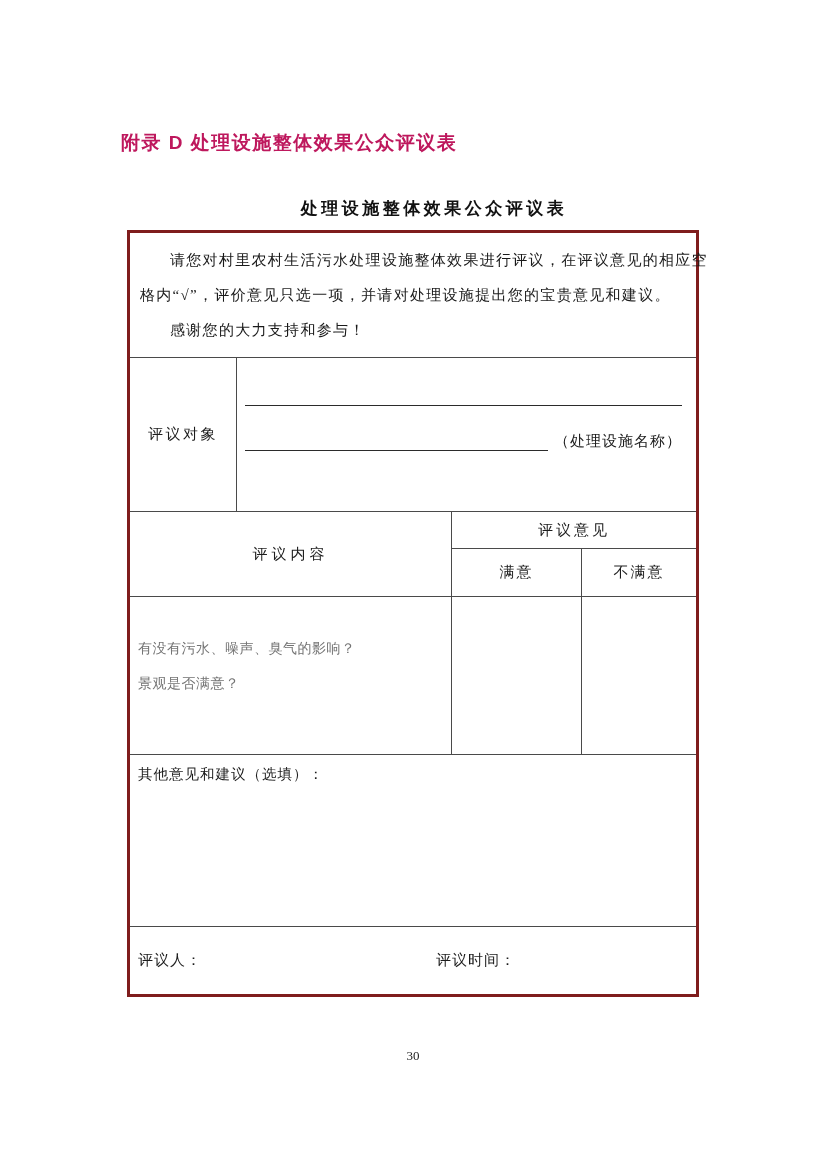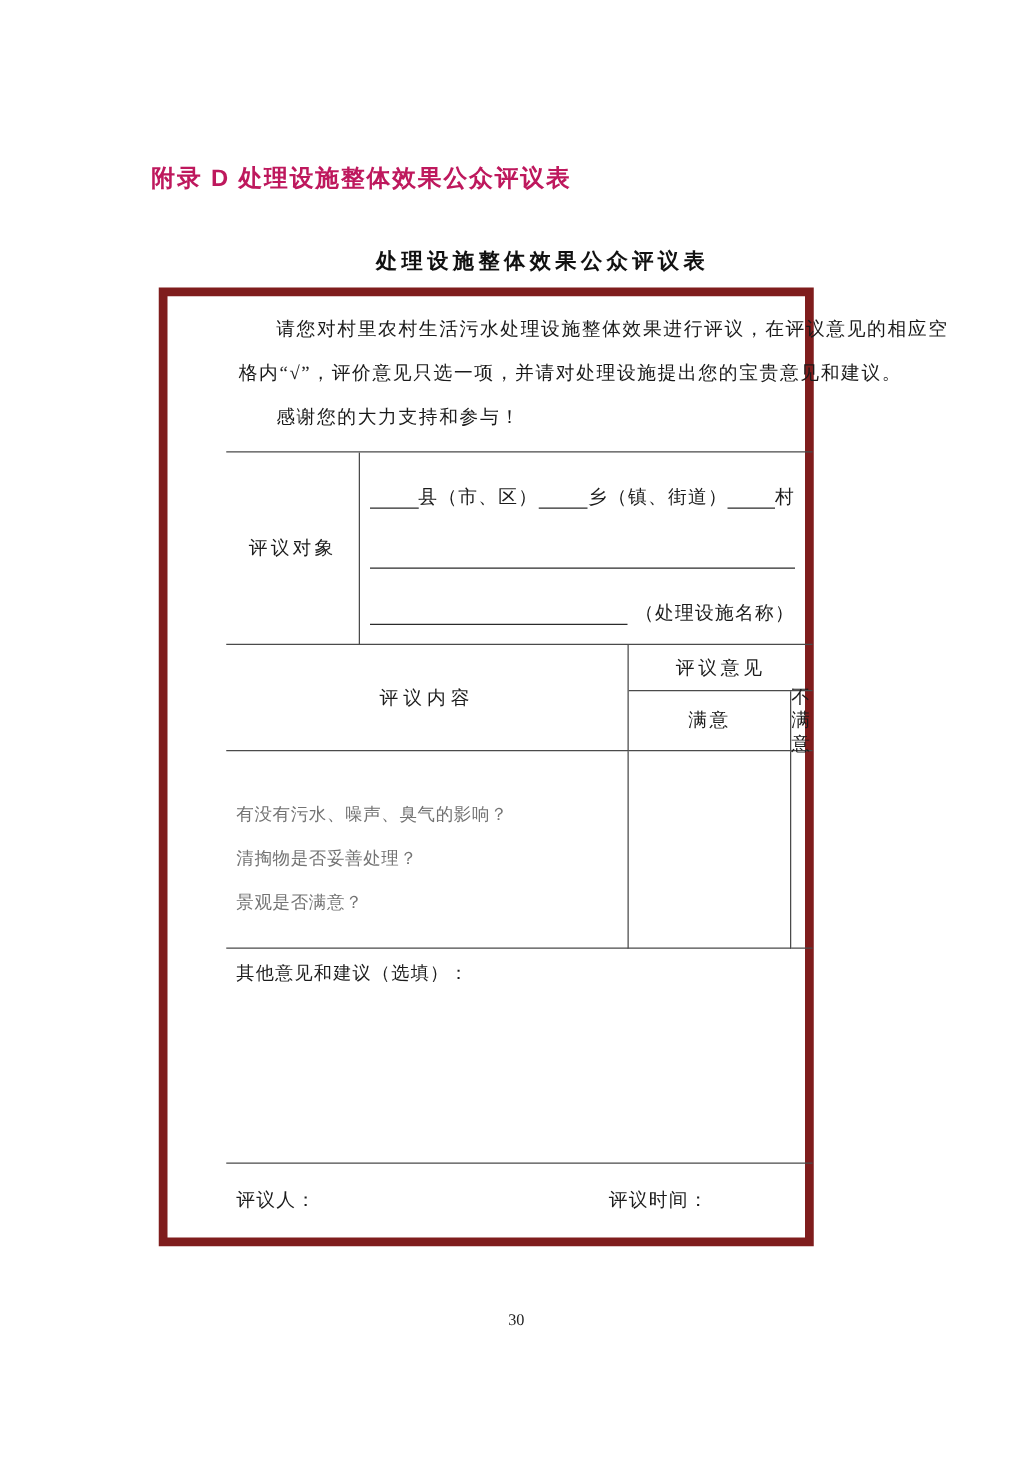--- a/index.html
+++ b/index.html
@@ -19,27 +19,26 @@
   }
   .form-title{
     position:absolute;left:142px;top:197px;width:584px;
     text-align:center;
     font-family:"Liberation Sans","DejaVu Sans",sans-serif;
     font-weight:bold;font-size:17px;letter-spacing:3.5px;color:#111;
     white-space:nowrap;
   }
   .form-table{
     position:absolute;left:127px;top:230px;
-    width:524px;height:767px;
+    width:572px;height:767px;
     box-sizing:border-box;
-    border:7px solid #7f1d1d;
+    border:3px solid #7f1d1d;
     display:grid;
     grid-template-columns:107px 215px 130px 1fr;
     grid-template-rows:125px 154px 37px 48px 158px 172px 1fr;
-    padding-left:47px;
   }
   .cell{box-sizing:border-box;}
   .br{border-right:1px solid #4a4a4a;}
   .bb{border-bottom:1px solid #4a4a4a;}
 
   
   .intro-cell{grid-column:1/5;grid-row:1;padding:10px 12px 0 10px;}
   .intro-line{font-size:15px;letter-spacing:1.3px;line-height:35px;color:#1a1a1a;white-space:nowrap;}
   .intro-line.indent{text-indent:2em;}
 
@@ -100,48 +99,39 @@
 
     <div class="cell bb intro-cell">
       <div class="intro-line indent">请您对村里农村生活污水处理设施整体效果进行评议，在评议意见的相应空</div>
       <div class="intro-line">格内“√”，评价意见只选一项，并请对处理设施提出您的宝贵意见和建议。</div>
       <div class="intro-line indent">感谢您的大力支持和参与！</div>
     </div>
 
     <div class="cell br bb obj-label-cell">评议对象</div>
 
     <div class="cell bb obj-content-cell">
-      <div class="obj-line obj-line1">
-        <span class="blank b1"></span>
-        <span>县（市、区）</span>
-        <span class="blank b2"></span>
-        <span>乡（镇、街道）</span>
-        <span class="blank b3"></span>
-        <span>村</span>
-      </div>
       <div class="obj-line obj-line2">
         <span class="blank-full"></span>
       </div>
       <div class="obj-line obj-line3">
         <span class="b-name"></span>
         <span>（处理设施名称）</span>
       </div>
     </div>
 
     <div class="cell br bb content-hdr-cell">评议内容</div>
 
     <div class="cell bb opinion-hdr-cell">评议意见</div>
 
     <div class="cell br bb sat-cell">满意</div>
 
     <div class="cell bb unsat-cell">不满意</div>
 
     <div class="cell br bb questions-cell">
       <div class="question-line">有没有污水、噪声、臭气的影响？</div>
-      <div class="question-line">清掏物是否妥善处理？</div>
       <div class="question-line">景观是否满意？</div>
     </div>
     <div class="cell br bb q-sat-cell"></div>
     <div class="cell bb q-unsat-cell"></div>
 
     <div class="cell bb other-cell">
       <span>其他意见和建议（选填）：</span>
     </div>
 
     <div class="cell sign-cell">

